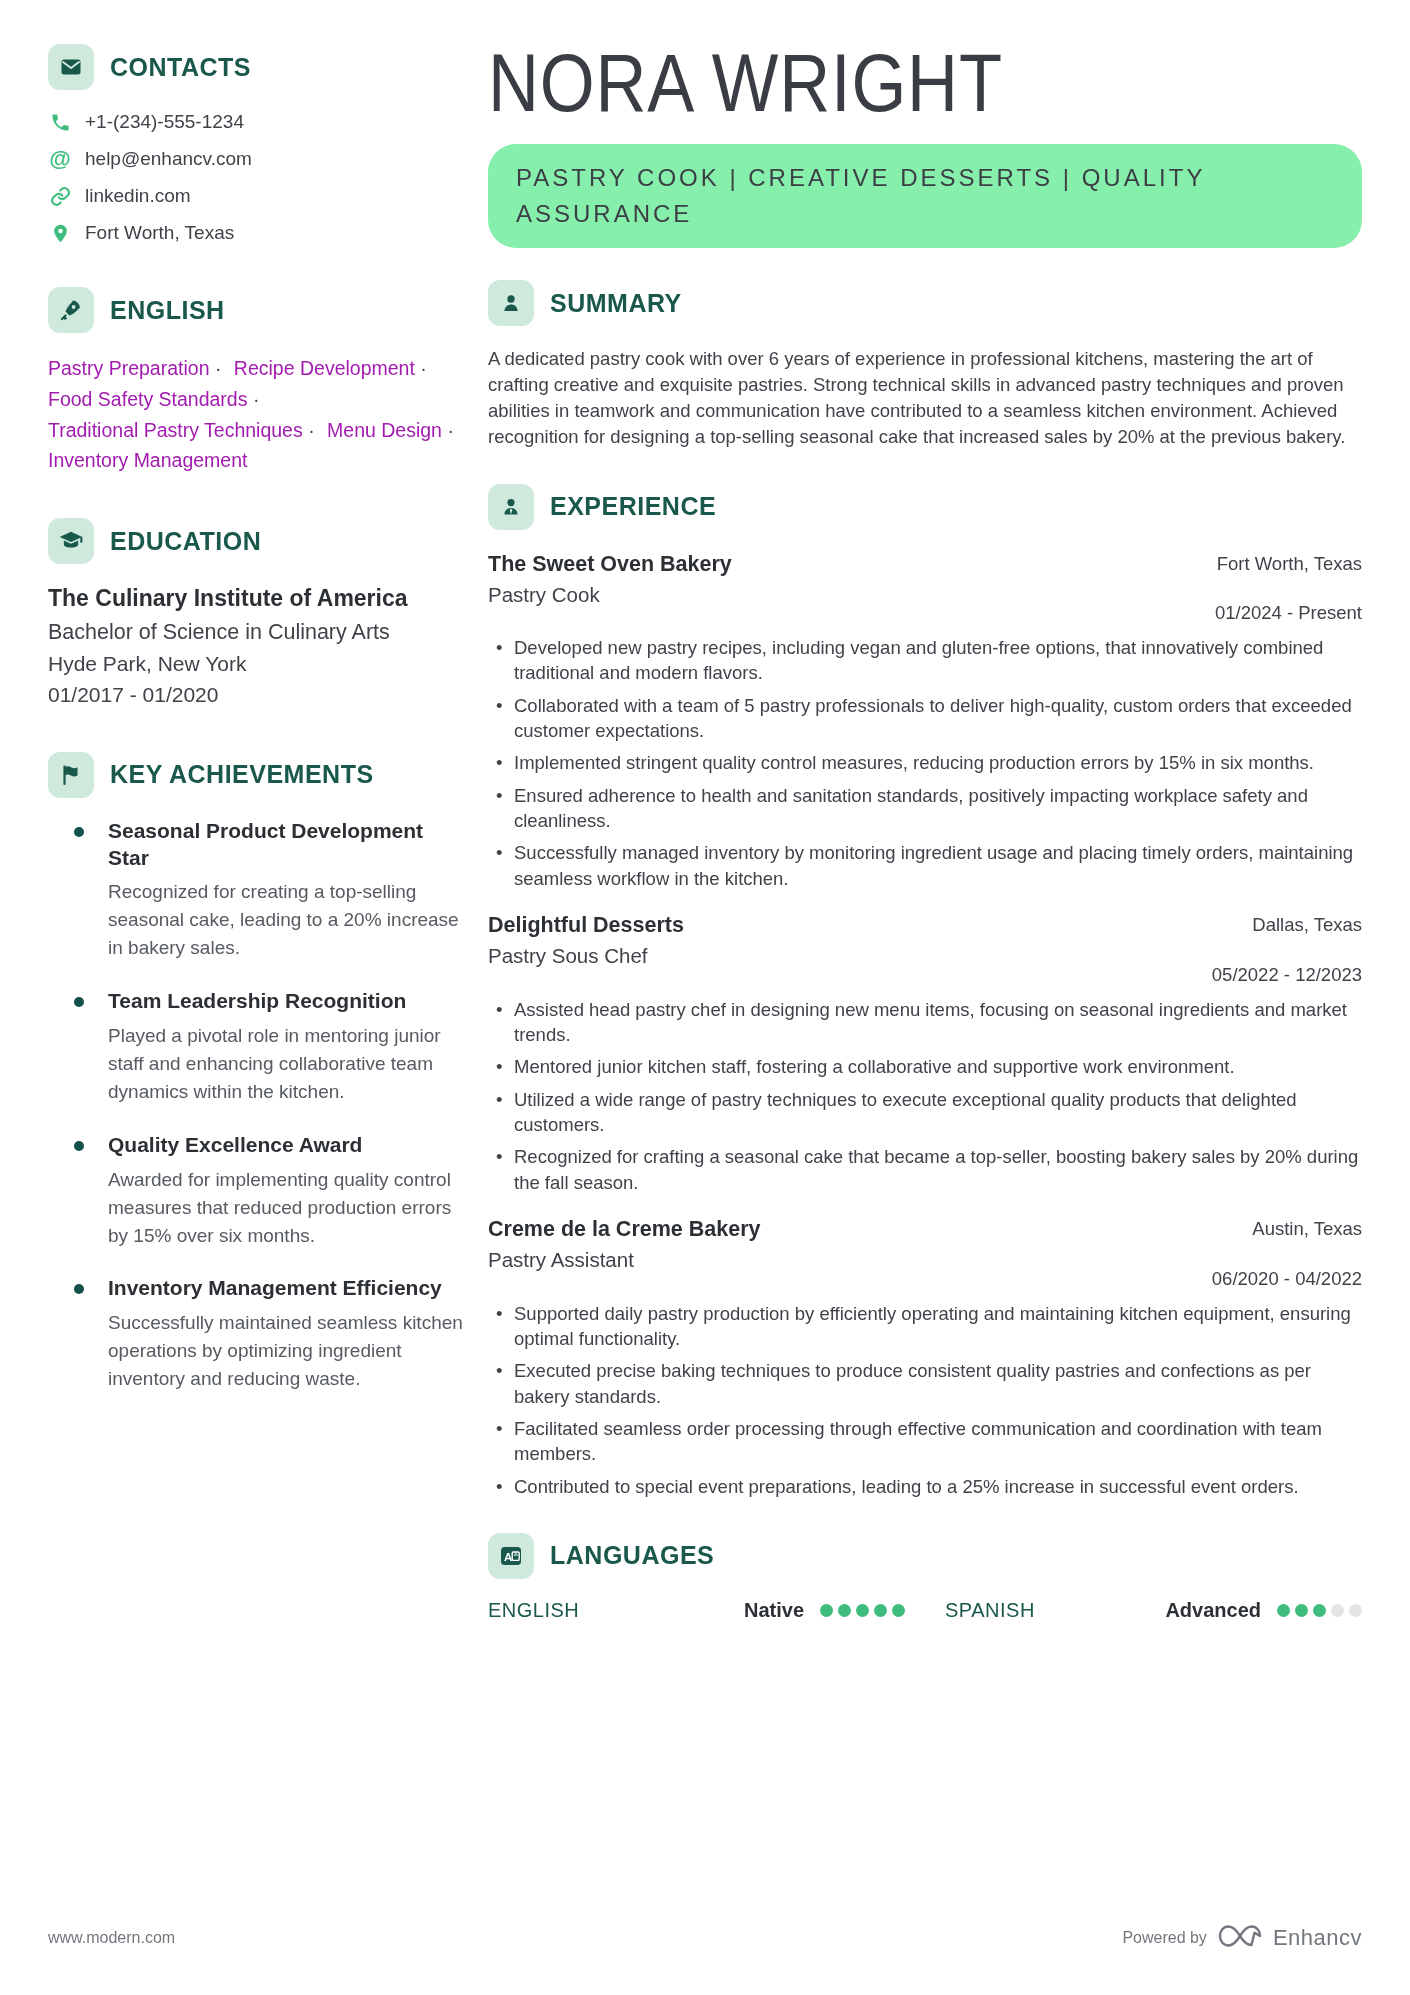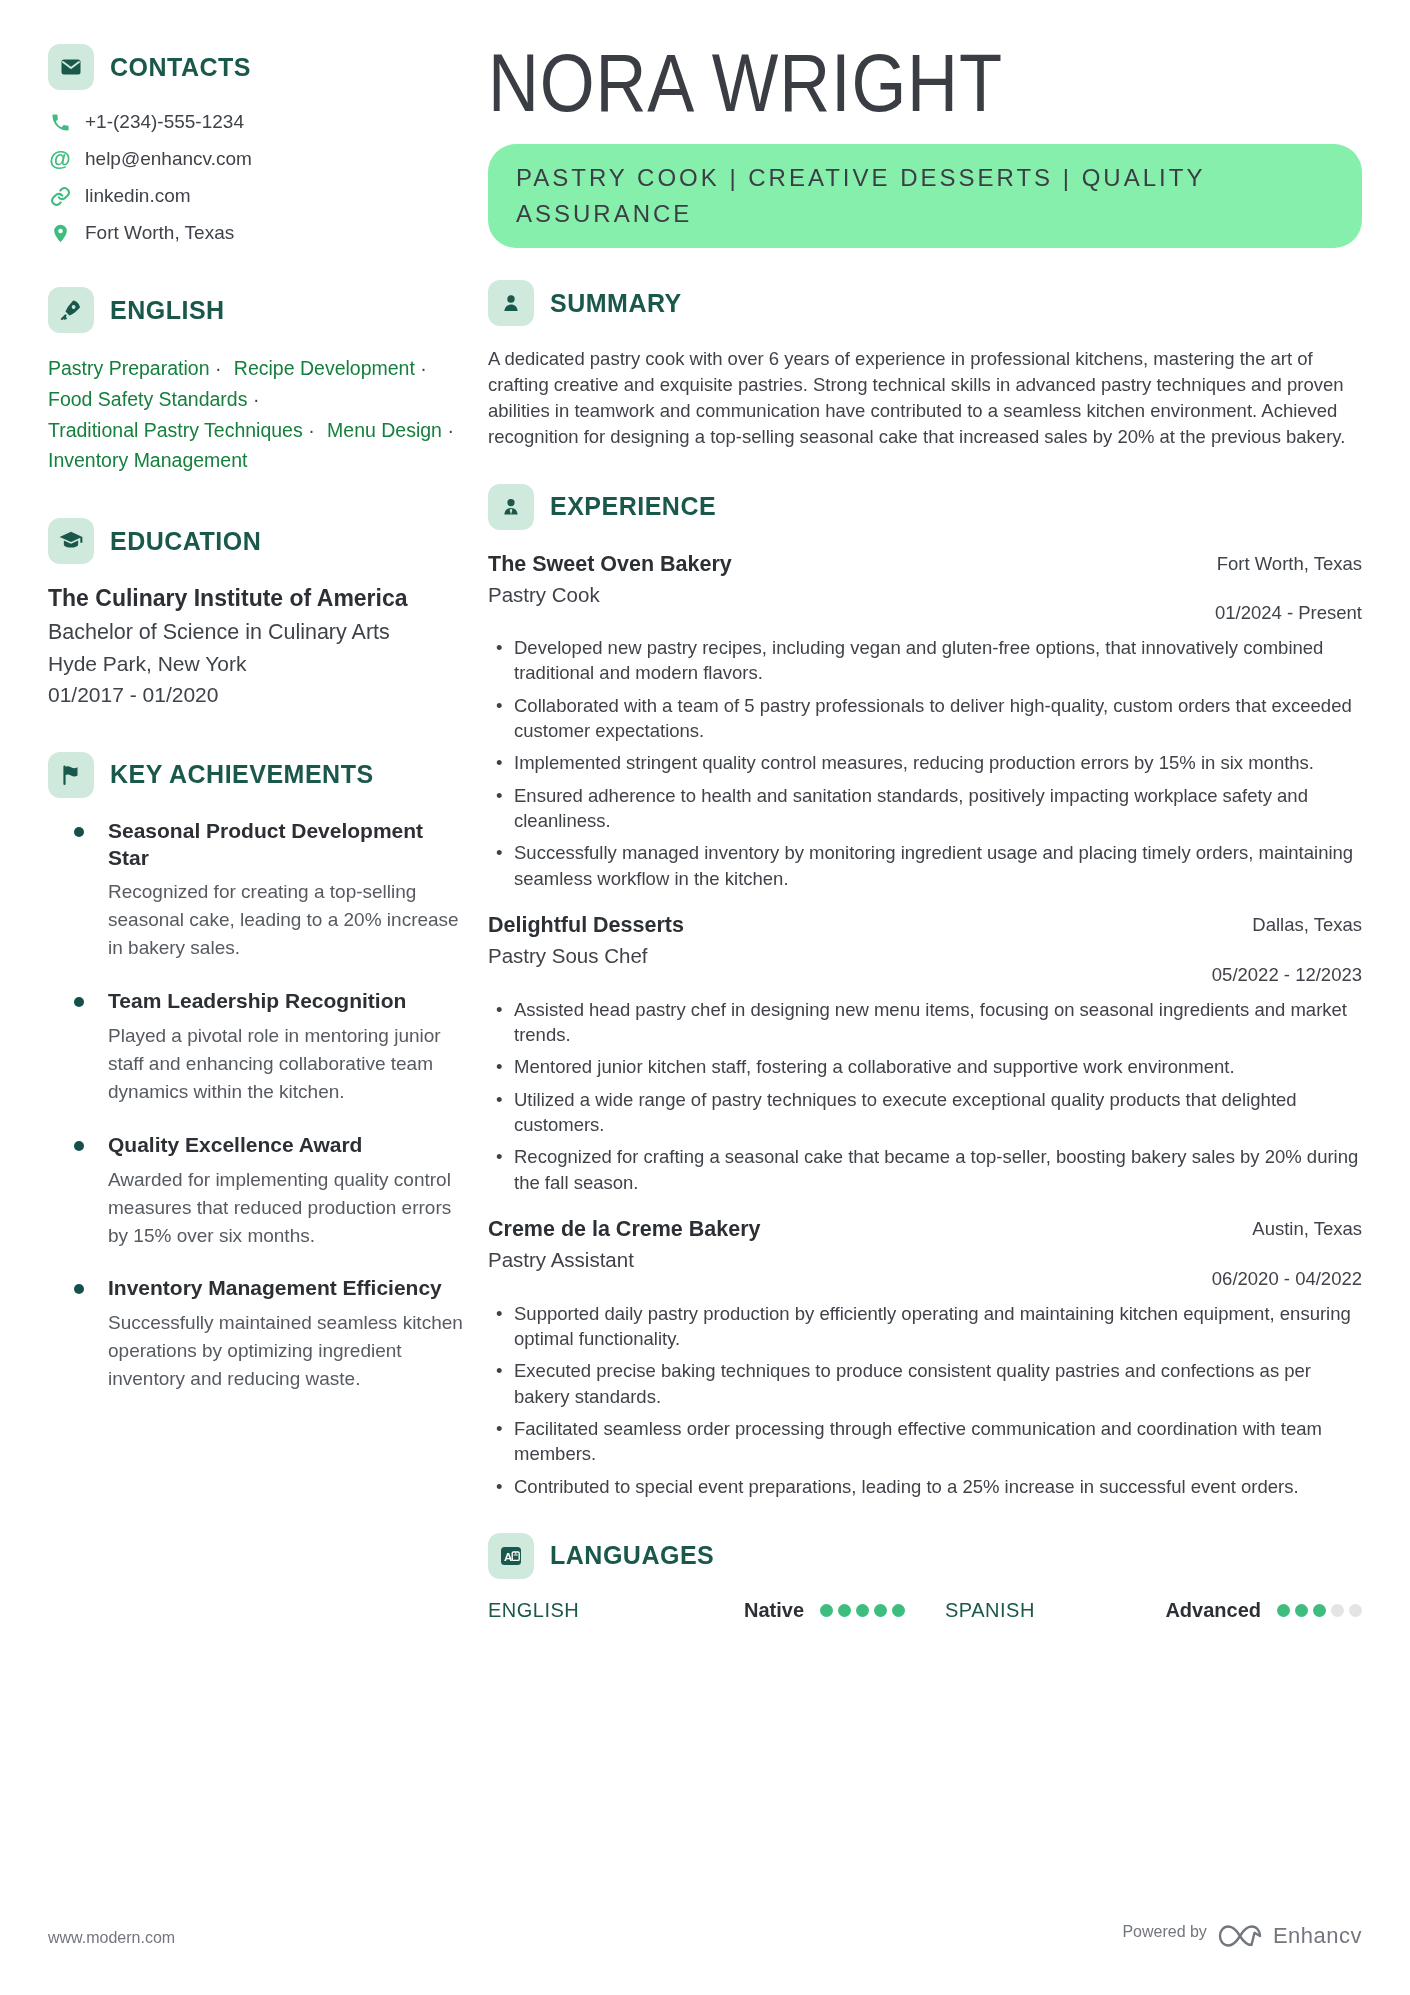--- a/index.html
+++ b/index.html
@@ -26,21 +26,21 @@
   }
 
   
   .contact-list { margin-top:2px; }
   .contact-row { display:flex; align-items:center; gap:13px; margin-bottom:13px; }
   .contact-row .c-icon { width:24px; height:24px; flex:0 0 24px; display:flex; align-items:center; justify-content:center; }
   .contact-value { font-size:19px; color:#3f4349; }
   .at-glyph { color:#3fbd7e; font-size:22px; font-weight:700; line-height:1; }
 
   .sidebar-section { margin-top:42px; }
-  .skills-text { font-size:19.5px; line-height:1.58; color:#15803d; }
+  .skills-text { font-size:19.5px; line-height:1.58; color:#a21caf; }
   .skill { display:inline-block; margin-right:7px; }
   .skill::after { content:" \00B7"; color:#3f4349; }
   .skill:last-child::after { content:""; }
 
   .edu-school { font-size:23px; font-weight:700; color:#2c3035; line-height:1.25; margin-bottom:6px; }
   .edu-degree { font-size:21.5px; color:#3f4349; line-height:1.3; max-width:382px; }
   .edu-meta { font-size:21px; color:#3f4349; line-height:1.4; margin-top:2px; }
 
   .ach-item { position:relative; padding-left:60px; margin-bottom:26px; }
   .ach-item::before {
@@ -82,21 +82,21 @@
   .dots { display:flex; gap:5px; }
   .dot { width:13px; height:13px; border-radius:50%; background:#e3e4e6; display:inline-block; }
   .dot.filled { background:#3fbd7e; }
 
   
   .footer {
     position:absolute; left:48px; right:48px; bottom:42px;
     display:flex; justify-content:space-between; align-items:center;
   }
   .footer-url { font-size:16px; color:#72767d; }
-  .powered { display:flex; align-items:flex-start; gap:10px; }
+  .powered { display:flex; align-items:center; gap:10px; }
   .powered-by { font-size:16px; color:#72767d; }
   .brand-name { font-size:22px; color:#72767d; letter-spacing:0.5px; }
 </style>
 </head>
 <body>
 
 <div class="page">
   <div class="columns">
 
     <div class="col-left">

